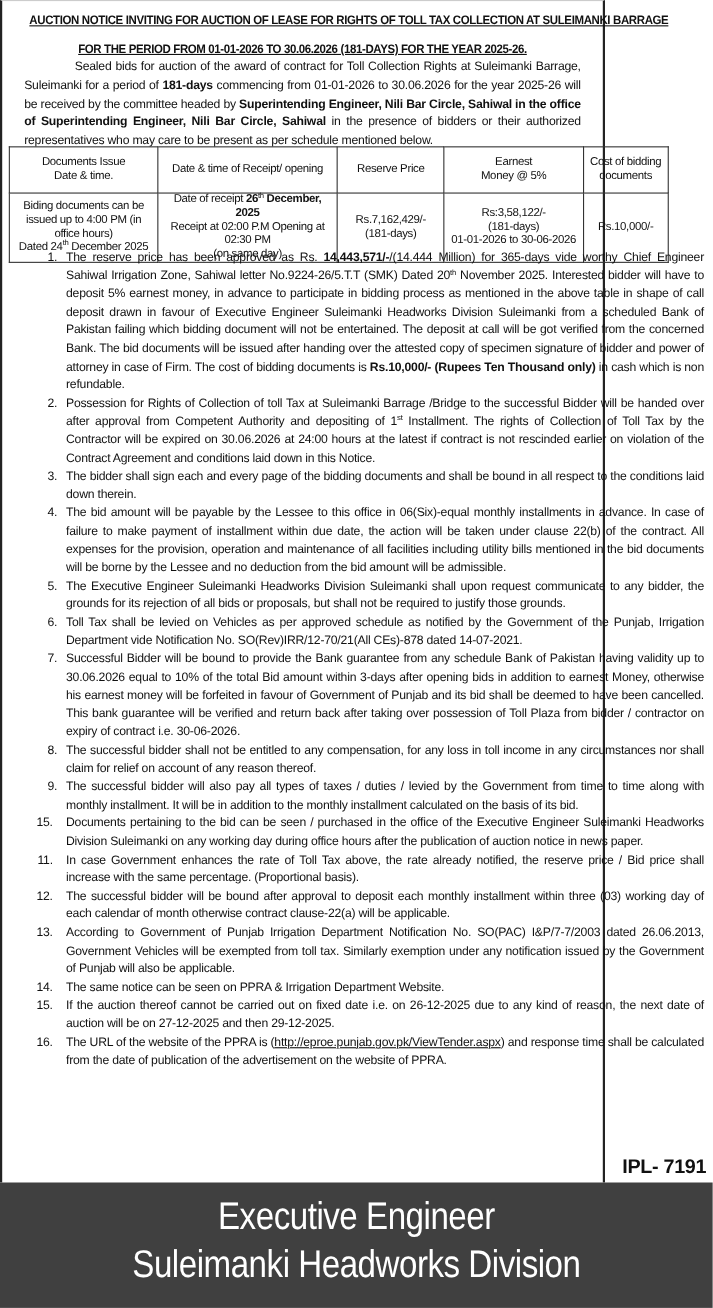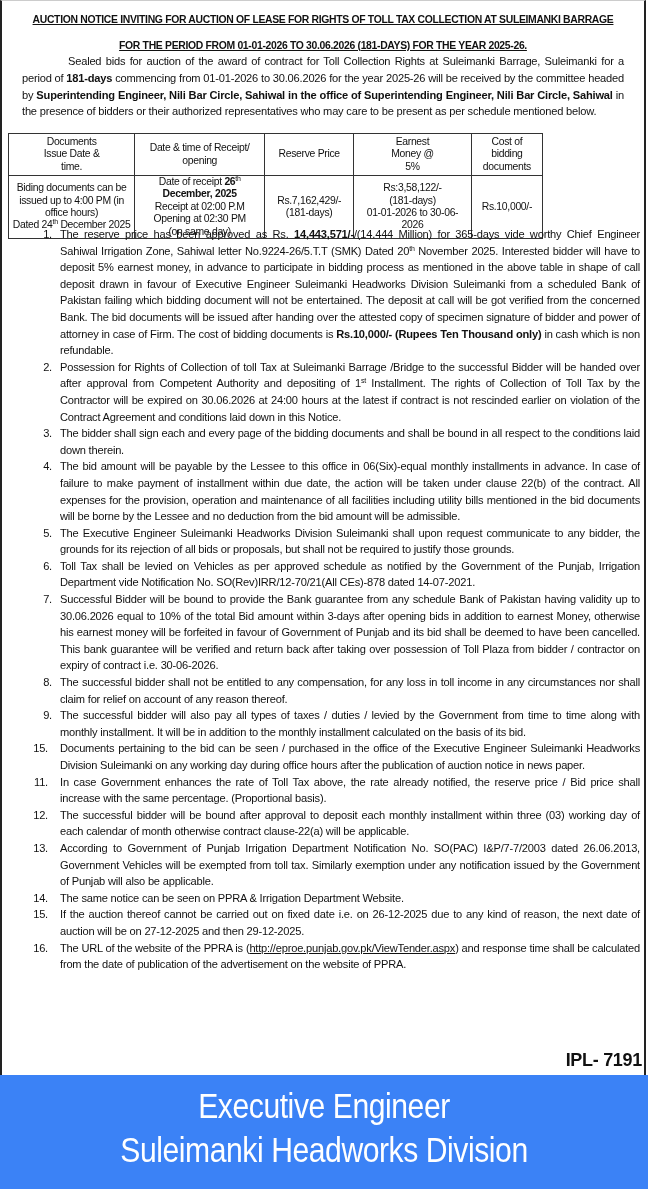--- a/index.html
+++ b/index.html
@@ -2,38 +2,38 @@
 <html><head>
 <meta charset="utf-8">
 <style>
   html, body { margin: 0; padding: 0; background: #ffffff; }
   body {
     width: 648px; height: 1189px; overflow: hidden; position: relative;
     font-family: "Liberation Sans Narrow", "Liberation Sans", sans-serif;
     color: #111;
   }
   .frame {
-    position: absolute; left: 0; top: 0; width: 646px; height: 1075px;
+    position: absolute; left: 0; top: 0; width: 550px; height: 1075px;
     border-left: 2px solid #222; border-right: 2px solid #222; border-top: 1px solid #ccc;
     box-sizing: border-box;
   }
   .title {
     text-align: center; font-weight: bold; text-decoration: underline;
     font-size: 11.2px; line-height: 13.5px; margin: 12px 6px 0 6px;
     letter-spacing: -0.35px; transform: scaleX(0.93); transform-origin: center;
     white-space: nowrap;
   }
   .intro {
     font-size: 11.1px; line-height: 16.8px; margin: 1px 20px 0 20px;
     text-align: justify; letter-spacing: -0.2px;
   }
   .intro .indent { display: inline-block; width: 46px; }
   b { font-weight: bold; }
   table.sched {
-    position: absolute; left: 8px; top: 133px; width: 535px;
+    position: absolute; left: 8px; top: 133px; width: 600px;
     border-collapse: collapse; font-size: 10.4px; letter-spacing: -0.3px;
   }
   table.sched td, table.sched th {
     border: 1px solid #333; text-align: center; vertical-align: middle;
     padding: 0 3px; line-height: 12.4px; font-weight: normal;
   }
   table.sched tr.head td { height: 41px; }
   table.sched tr.row td { height: 41px; }
   .list {
     position: absolute; left: 8px; top: 226px; width: 632px;
@@ -44,21 +44,21 @@
   .list li .num { position: absolute; left: 20px; top: 0; width: 30px; text-align: right; padding-right: 6px; box-sizing: border-box; }
   .list li.two .num { left: 16px; }
   sup { font-size: 7px; line-height: 0; vertical-align: 4px; }
   .url { text-decoration: underline; }
   .ipl {
     position: absolute; right: 6px; top: 1050px; font-family: "Liberation Sans", sans-serif;
     font-weight: bold; font-size: 18px; letter-spacing: -0.3px; margin-left: 48px;
   }
   .footer {
     position: absolute; left: 0; top: 1075px; width: 648px; height: 114px;
-    background: #3b82f6; color: #fff; text-align: center;
+    background: #404040; color: #fff; text-align: center;
     font-family: "Liberation Sans", sans-serif;
   }
   .footer .l1 { font-size: 35px; line-height: 42px; margin-top: 10px; letter-spacing: -0.5px; transform: scaleX(0.86); }
   .footer .l2 { font-size: 35px; line-height: 46px; letter-spacing: -0.5px; transform: scaleX(0.86); }
 </style>
 </head>
 <body>
 
 <div class="frame">
   <div class="title">AUCTION NOTICE INVITING FOR AUCTION OF LEASE FOR RIGHTS OF TOLL TAX COLLECTION AT SULEIMANKI BARRAGE</div>

